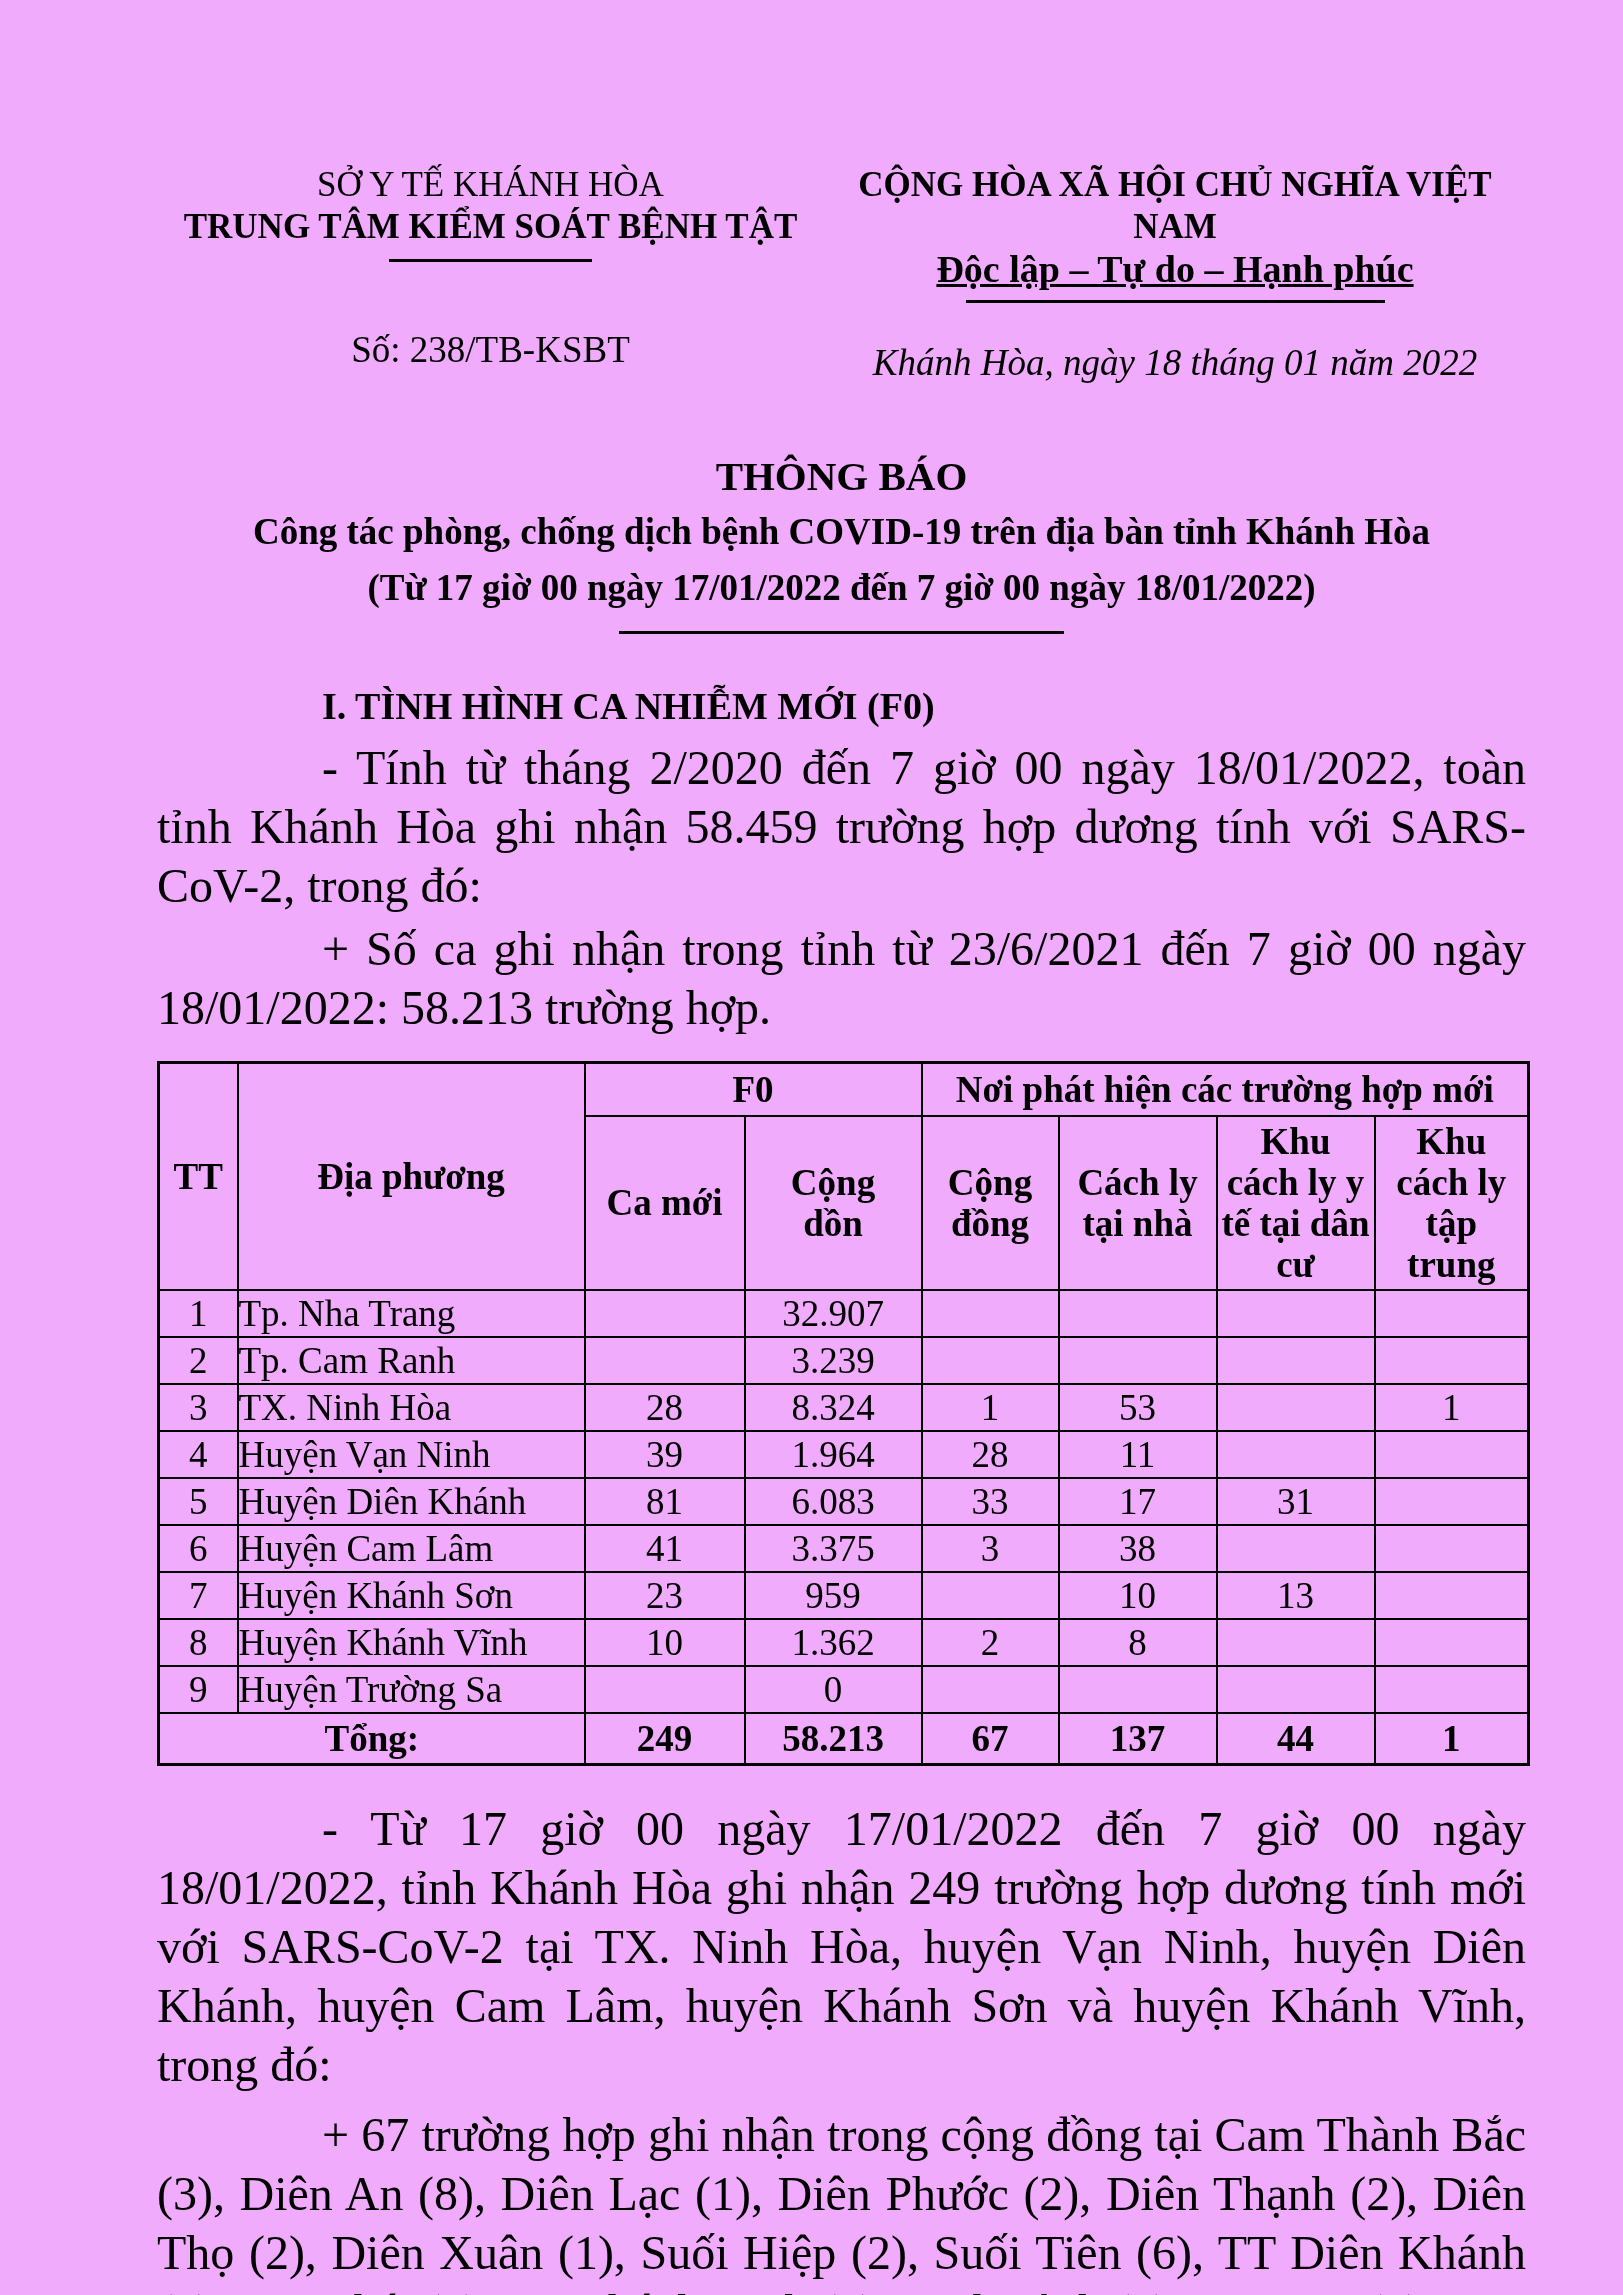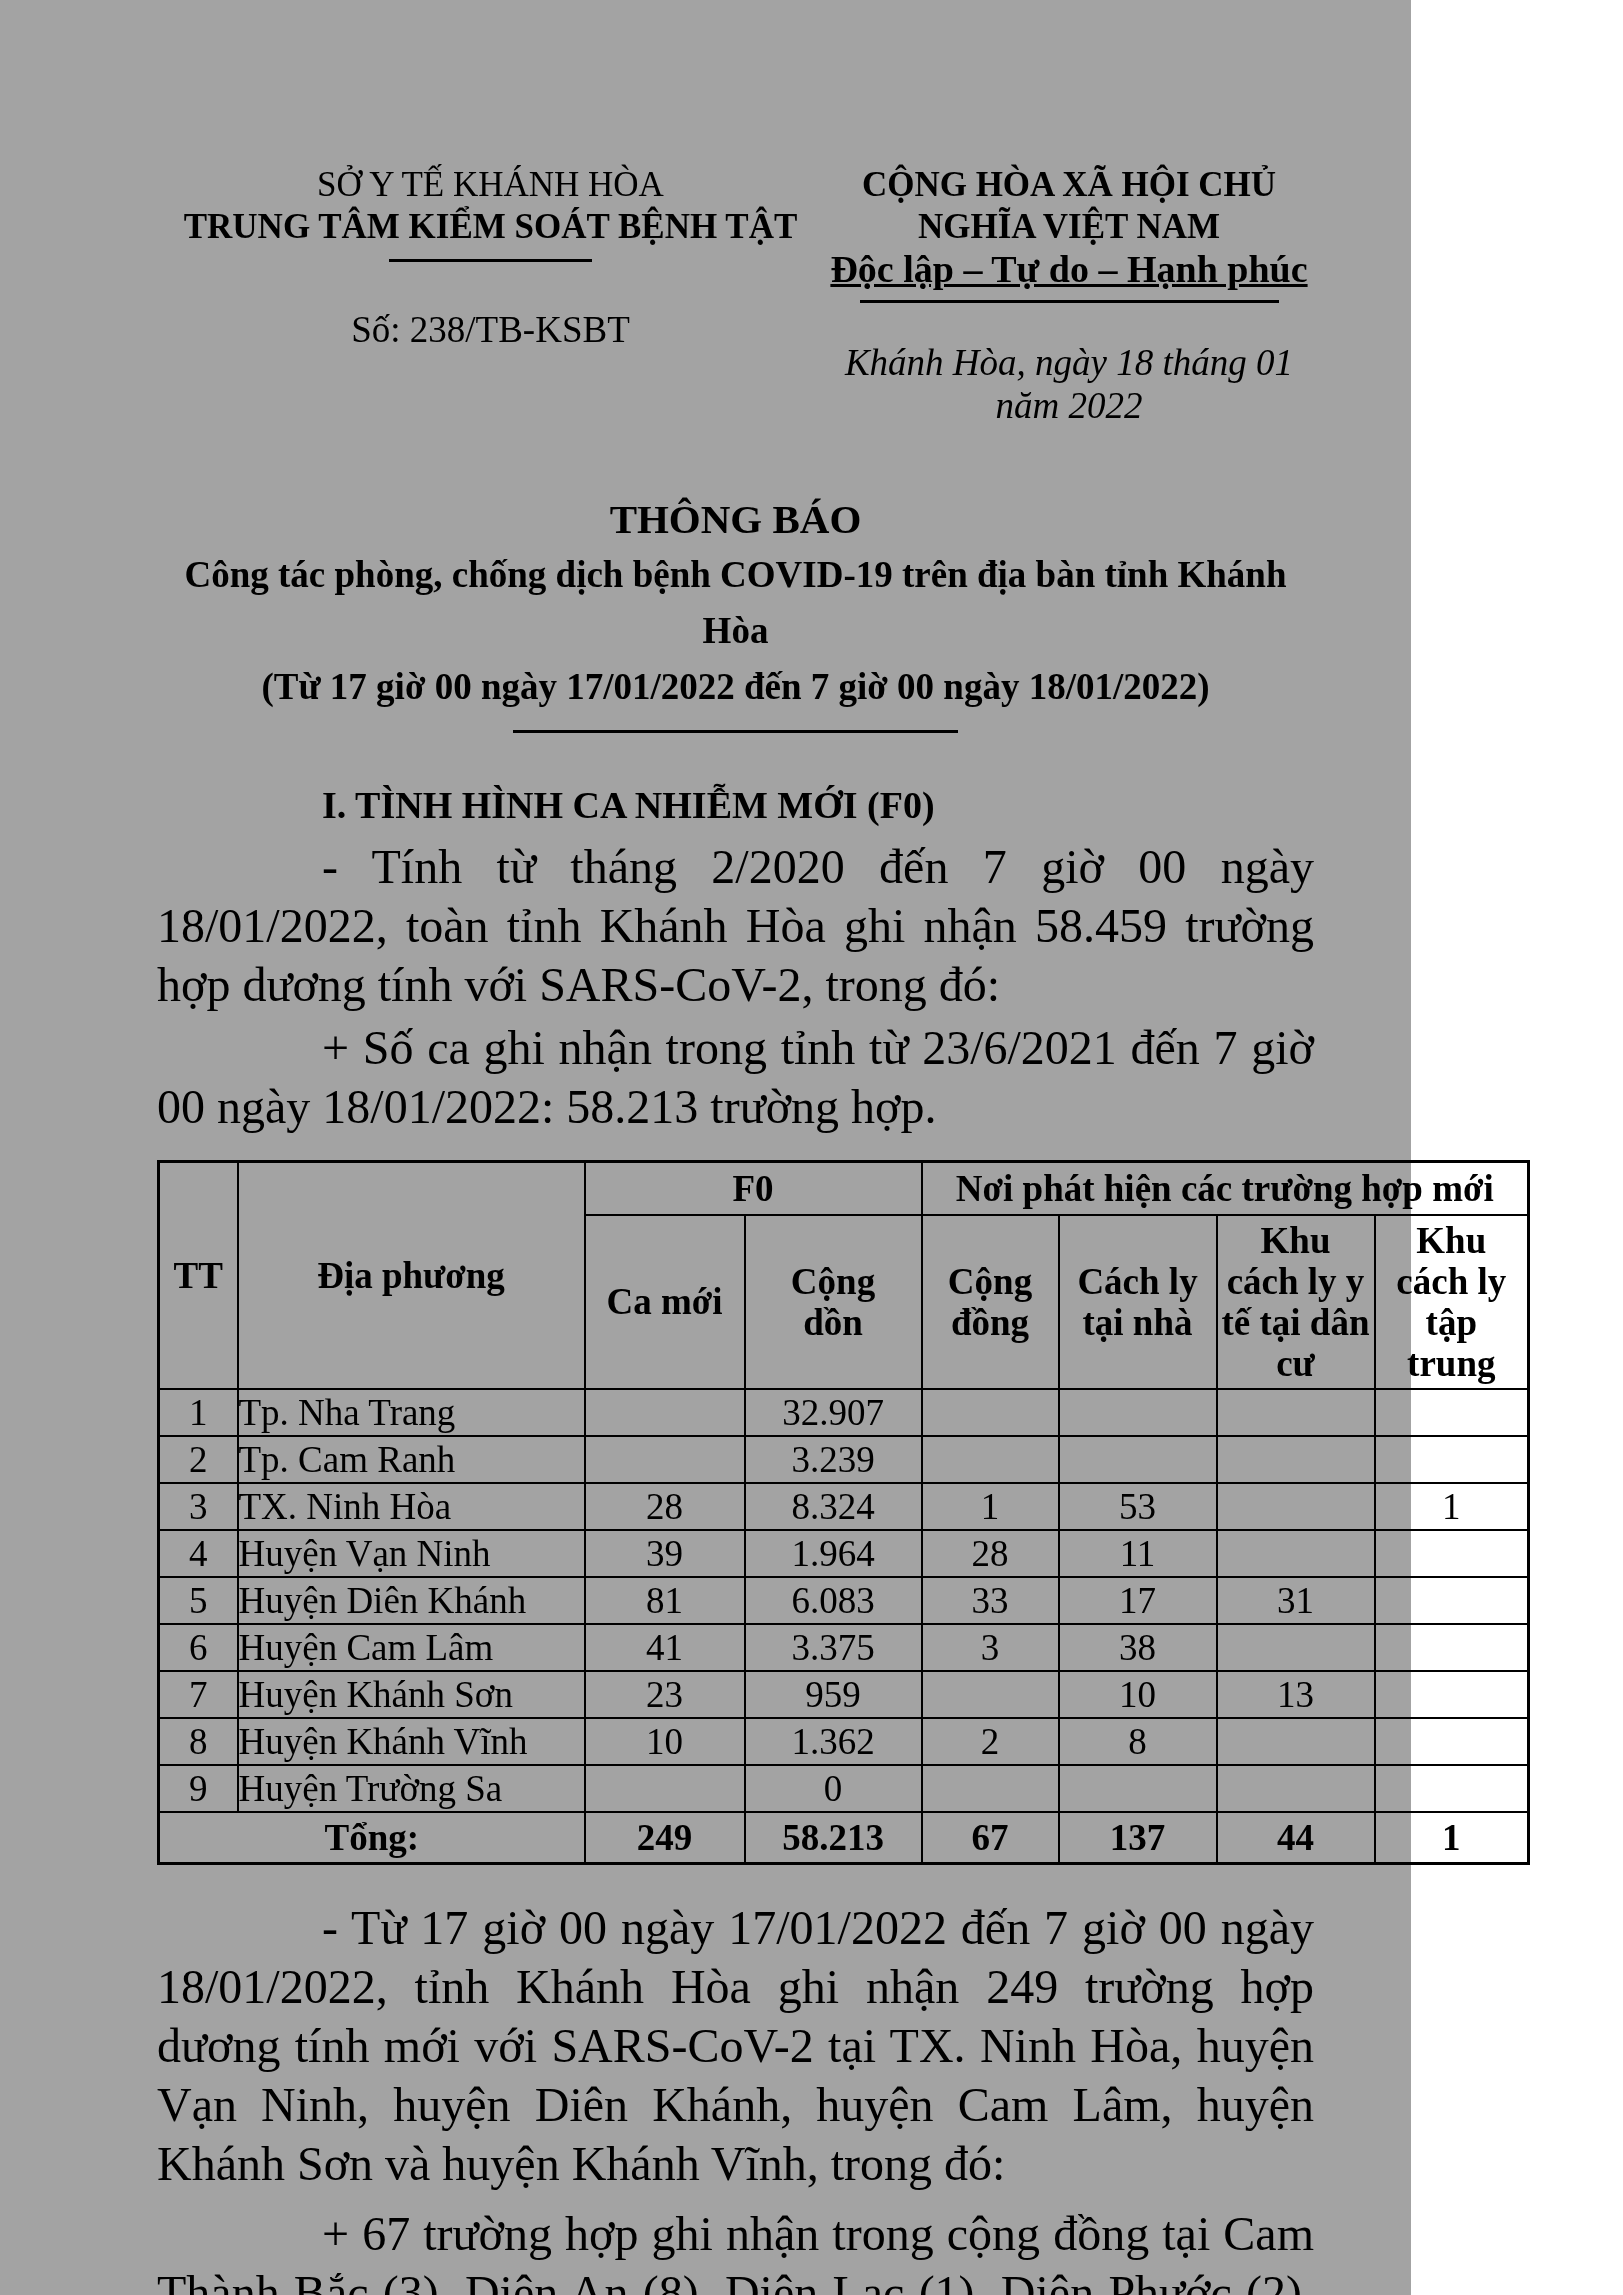--- a/index.html
+++ b/index.html
@@ -2,30 +2,30 @@
 <html lang="vi" style="font-size:10.5px"><head>
 <meta charset="utf-8">
 <style>
   * { margin:0; padding:0; box-sizing:border-box; }
   html,body { background:#ffffff; }
   body {
     width:1623px; height:2295px; overflow:hidden;
     font-family:"Liberation Serif","DejaVu Serif",serif;
     color:#000;
   }
-  .page { position:relative; width:1411px; height:2295px; padding:164px 97px 0 157px; background:#a3a3a3; }
+  .page { position:relative; width:1623px; height:2295px; padding:164px 97px 0 157px; background:#f0abfc; }
 
   
   .doc-header { display:flex; width:100%; }
   .h-left  { width:667px; text-align:center; }
   .h-right { flex:1; text-align:center; }
   .h-left .l1 { font-size:35px; line-height:42px; }
   .h-left .l2 { font-size:35px; line-height:42px; font-weight:bold; }
   .rule-left  { width:203px; border-top:3.3px solid #000; margin:10.5px auto 0; }
-  .h-left .num { font-size:37px; margin-top:46px; }
+  .h-left .num { font-size:37px; margin-top:66px; }
   .h-right .l1 { font-size:35px; line-height:42px; font-weight:bold; }
   .h-right .l2 { font-size:38px; line-height:43px; font-weight:bold;text-decoration:underline; }
   .rule-right { width:419px; border-top:3.3px solid #000; margin:9.2px auto 0; }
   .h-right .date { font-size:37px; font-style:italic; margin-top:38px; }
 
   
   .title-block { margin-top:64px; text-align:center; }
   .t1 { font-size:41px; line-height:56px; font-weight:bold; }
   .t2 { font-size:37px; line-height:56px; font-weight:bold; }
   .t3 { font-size:37px; line-height:56px; font-weight:bold; }

